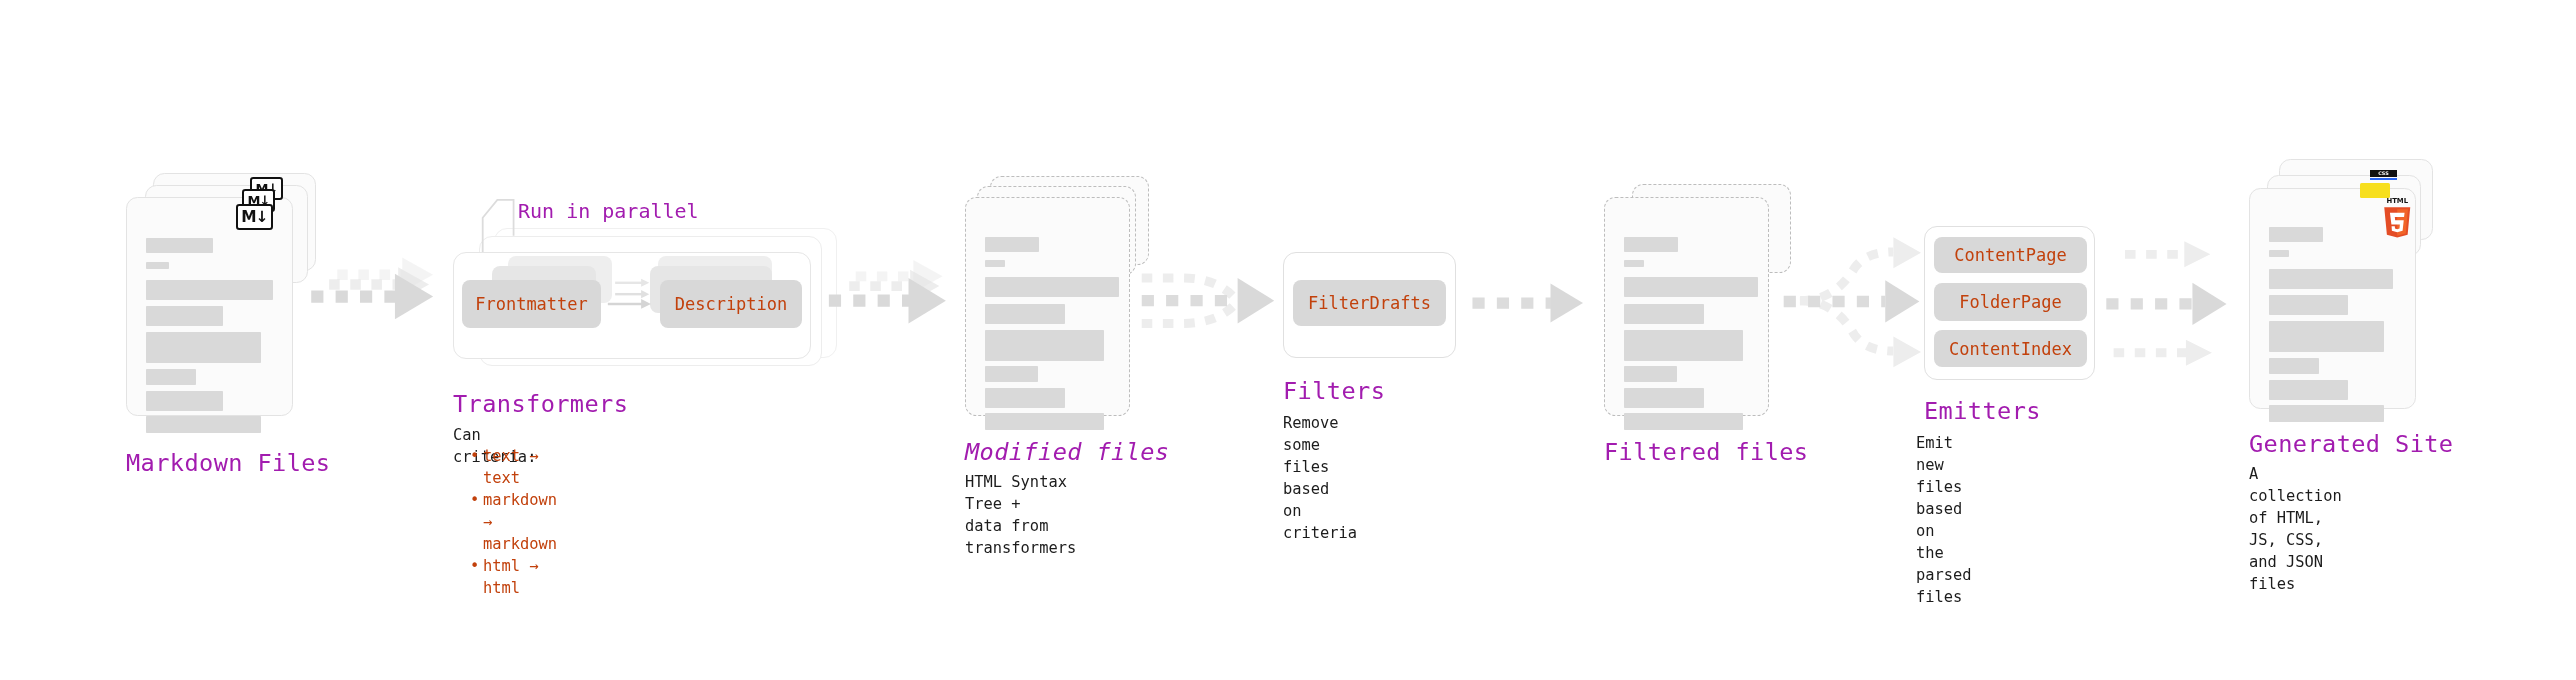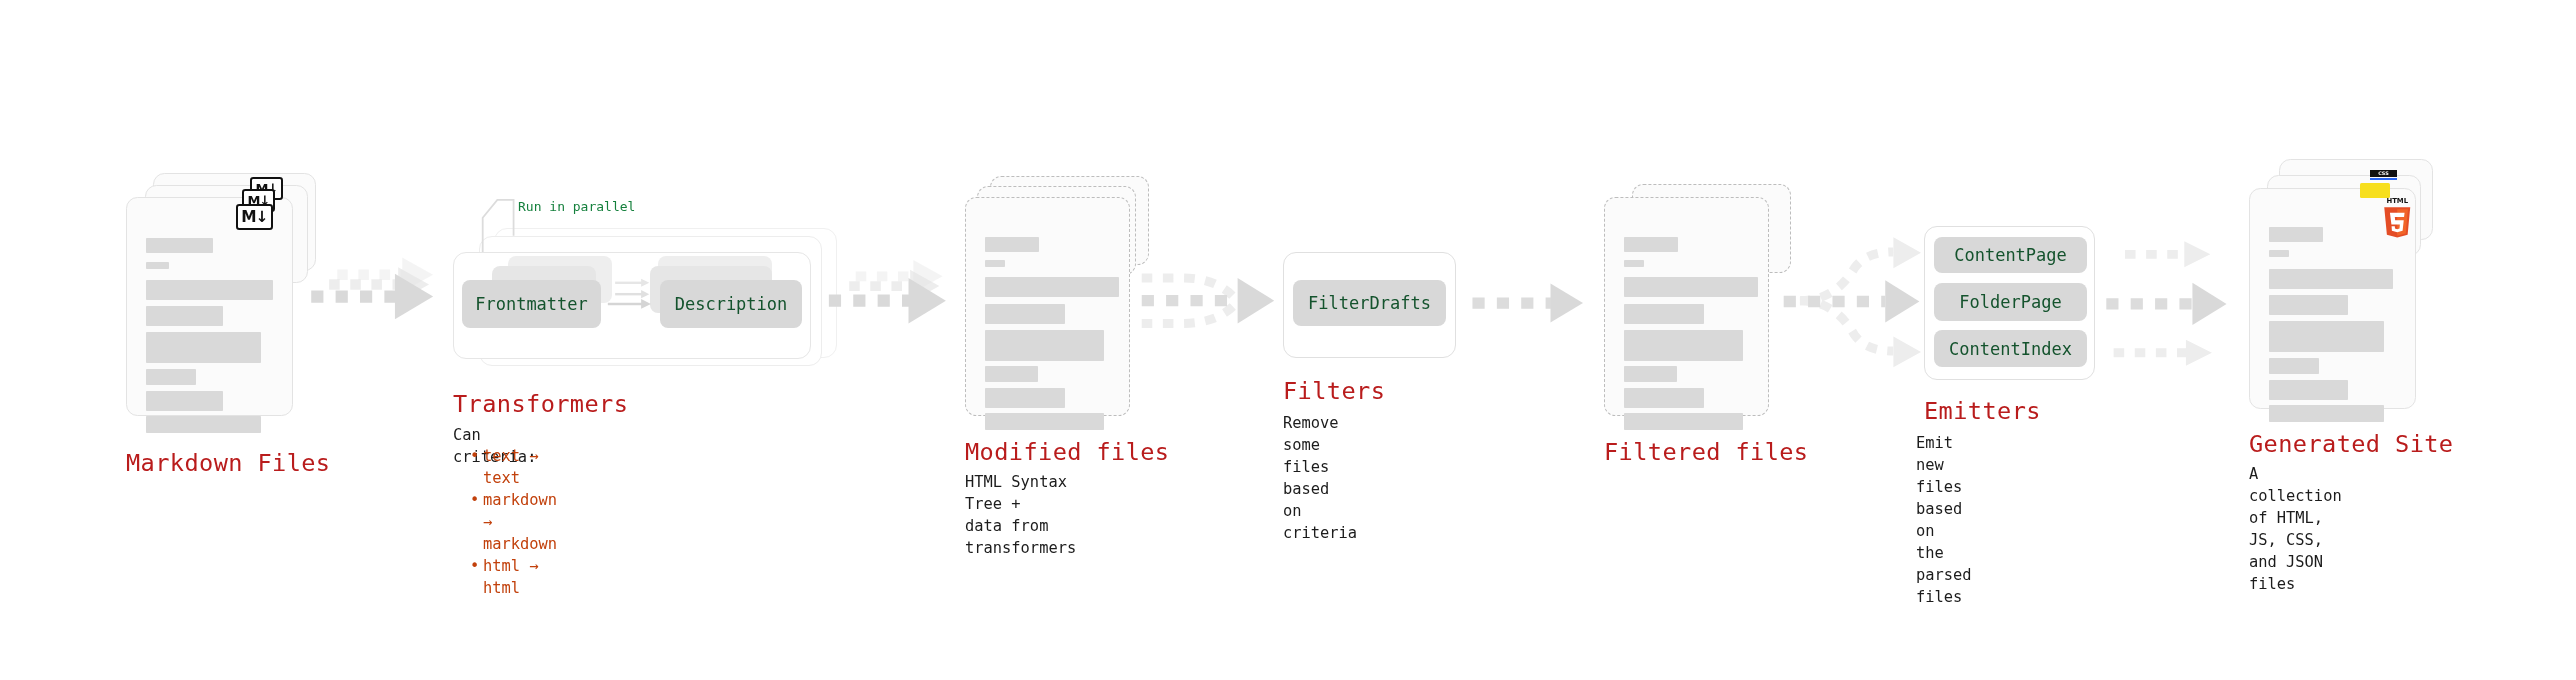--- a/index.html
+++ b/index.html
@@ -46,46 +46,46 @@
     border:1.5px solid #e0e0e0;
     border-radius:13px;
     background:#ffffff;
     box-sizing:border-box;
   }
   .chip{
     position:absolute;
     background:#d8d8d8;
     border-radius:8.1px;
     display:flex;align-items:center;justify-content:center;
-    font-size:17px;color:#14532d;
+    font-size:17px;color:#c2410c;
     letter-spacing:0px;
     box-sizing:border-box;
   }
   .chip.ghost1{background:#e6e6e6;}
   .chip.ghost2{background:#eeeeee;}
 
   
   .h-label{
     position:absolute;
     font-size:23.6px;
     letter-spacing:0.4px;
-    color:#b91c1c;
+    color:#a21caf;
     white-space:nowrap;
   }
   .sub-label{
     position:absolute;
     font-size:15.4px;
     line-height:22px;
     color:#1c1c1c;
     white-space:pre-line;
   }
   .ghost-label{
     position:absolute;
-    font-size:13px;
-    color:#15803d;
+    font-size:20px;
+    color:#a21caf;
     white-space:nowrap;
   }
   .bullets{
     position:absolute;
     font-size:15.4px;
     line-height:22px;
     color:#c2410c;
   }
   .bullets ul{margin:0;padding-left:18px;list-style:none;}
   .bullets li{position:relative;}
@@ -152,21 +152,21 @@
       <div class="bar" style="left:18.7px;top:39px;width:54px;height:15.4px;"></div>
       <div class="bar" style="left:18.7px;top:62px;width:20.3px;height:7.3px;"></div>
       <div class="bar" style="left:18.7px;top:79px;width:134px;height:20.3px;"></div>
       <div class="bar" style="left:18.7px;top:106px;width:80px;height:20.3px;"></div>
       <div class="bar" style="left:18.7px;top:132px;width:119px;height:31px;"></div>
       <div class="bar" style="left:18.7px;top:168px;width:53px;height:16.3px;"></div>
       <div class="bar" style="left:18.7px;top:190px;width:80px;height:19.5px;"></div>
       <div class="bar" style="left:18.7px;top:215px;width:119px;height:17px;"></div>
     </div>
 
-    <div class="h-label" style="left:965px;top:438px;">Modified files</div>
+    <div class="h-label" style="left:965px;top:438px;font-style:italic;">Modified files</div>
     <div class="sub-label" style="left:965px;top:471px;">HTML Syntax Tree +
 data from transformers</div>
   </div>
 
   <div>
     <div class="groupbox" style="left:1283px;top:252px;width:173px;height:106px;"></div>
     <div class="chip" style="left:1293px;top:280px;width:153px;height:46px;">FilterDrafts</div>
 
     <div class="h-label" style="left:1283px;top:377px;">Filters</div>
     <div class="sub-label" style="left:1283px;top:412px;">Remove some files based

